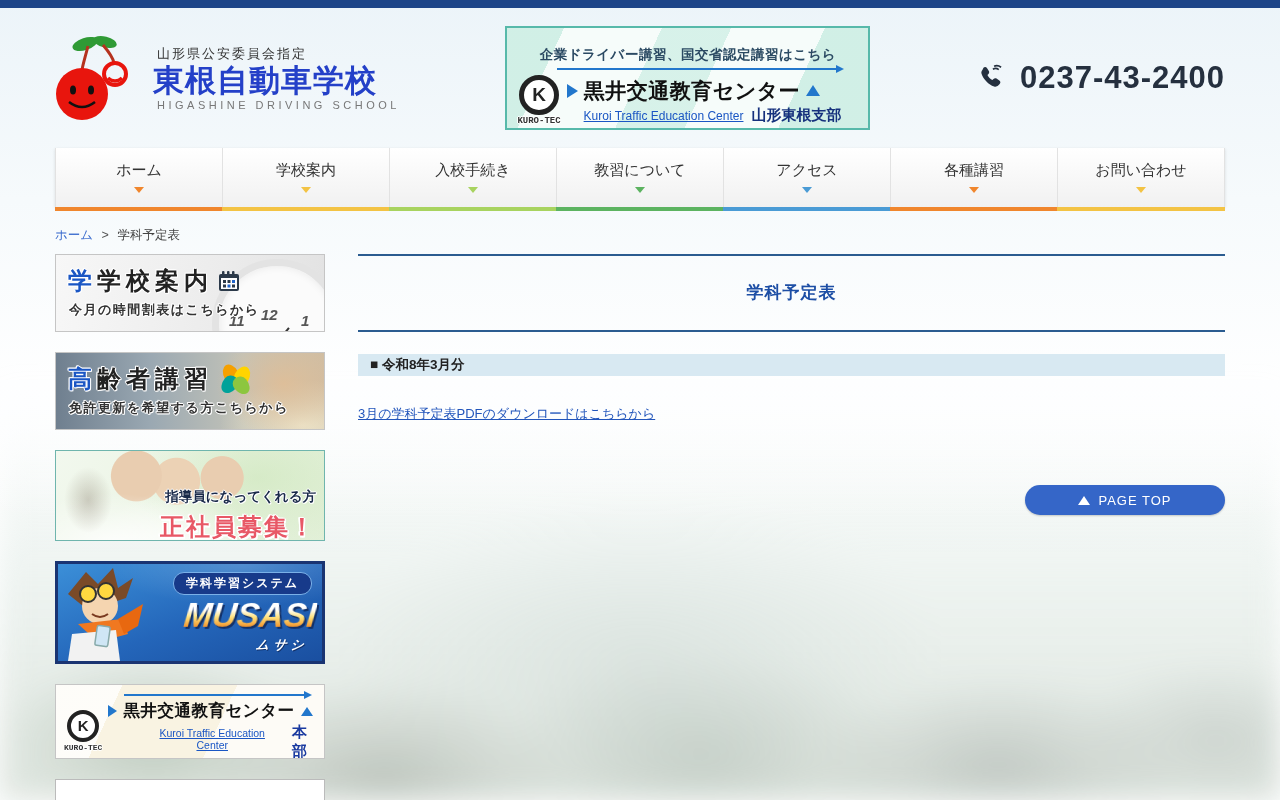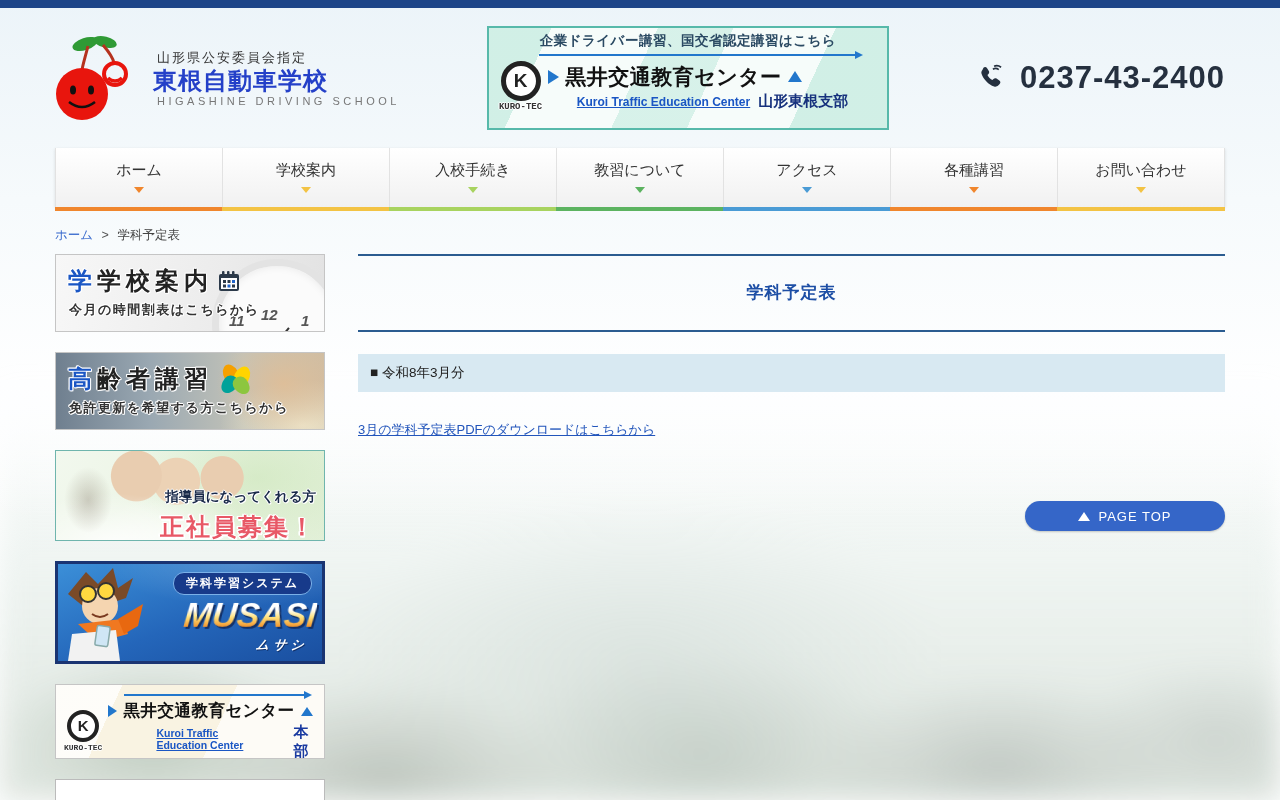--- a/index.html
+++ b/index.html
@@ -26,40 +26,40 @@
     background:linear-gradient(180deg,#fdfeff 0%, rgba(253,254,255,0) 100%); }
 
   .top-strip { height:8px; background:#1d4588; position:relative; z-index:5; }
 
   .wrap { width:1170px; margin:0 auto; position:relative; z-index:5; }
 
   
   .header { display:flex; align-items:center; justify-content:space-between; height:140px; }
   .logo { display:flex; align-items:center; gap:24px; cursor:pointer; }
   .logo-txt .cert { font-size:13px; color:#333; letter-spacing:2px; padding-left:4px; }
-  .logo-txt .name { font-size:24px; font-weight:bold; color:#2440c8; letter-spacing:1px; line-height:1.15; }
+  .logo-txt .name { font-size:31px; font-weight:bold; color:#2440c8; letter-spacing:1px; line-height:1.15; }
   .logo-txt .en   { font-size:11px; color:#777; letter-spacing:3.5px; padding-left:4px; }
 
   .ktc-banner {
-    width:402px; height:104px; border:2px solid #57b9aa; position:relative; cursor:pointer;
+    width:365px; height:104px; border:2px solid #57b9aa; position:relative; cursor:pointer;
     background:
       linear-gradient(115deg, rgba(205,238,228,.9) 0 14%, transparent 14% 38%, rgba(205,238,228,.75) 38% 55%, transparent 55% 78%, rgba(205,238,228,.9) 78%),
       #f6fcfa;
-    padding:4px 10px 4px;
+    padding:18px 10px 4px;
   }
   .ktc-top { text-align:center; font-size:13.5px; font-weight:bold; color:#2b4a63; letter-spacing:.5px; }
   .ktc-arrow { position:relative; height:8px; margin:1px 14px 2px 40px; }
   .ktc-arrow::before { content:""; position:absolute; left:0; right:6px; top:3px; height:2px; background:#2277cc; }
   .ktc-arrow::after  { content:""; position:absolute; right:0; top:0; border-left:8px solid #2277cc; border-top:4px solid transparent; border-bottom:4px solid transparent; }
   .ktc-main { display:flex; align-items:center; gap:6px; }
   .ktc-body { flex:1; }
   .ktc-row1 { display:flex; align-items:center; gap:6px; }
   .ktc-title { font-size:21px; font-weight:900; color:#111; letter-spacing:.5px; }
   .ktc-row2 { display:flex; align-items:baseline; justify-content:center; gap:8px; margin-top:1px; }
-  .ktc-link { font-size:12px; font-weight:bold; color:#1a56c4; text-decoration:underline; }
+  .ktc-link { font-size:12px; font-weight:normal; color:#1a56c4; text-decoration:underline;text-align:center; }
   .ktc-branch { font-size:15px; font-weight:900; color:#16317d; }
   .tri-r { width:0; height:0; border-left:11px solid #2277cc; border-top:7px solid transparent; border-bottom:7px solid transparent; }
   .tri-u { width:0; height:0; border-bottom:11px solid #2277cc; border-left:7px solid transparent; border-right:7px solid transparent; }
   .ktec-logo { display:flex; flex-direction:column; align-items:center; }
   .ktec-ring { width:40px; height:40px; border-radius:50%; border:5px solid #222; display:flex; align-items:center; justify-content:center; background:#fff; }
   .ktec-ring span { font-size:19px; font-weight:900; color:#222; }
   .ktec-name { font-size:9px; font-weight:900; color:#333; letter-spacing:0; margin-top:1px;
     text-shadow:1px 0 #fff,-1px 0 #fff,0 1px #fff,0 -1px #fff;font-family:Liberation Mono, monospace; }
 
   .contact { text-align:center; }
@@ -164,21 +164,21 @@
   .sb5 .ktc-branch { font-size:15px; color:#1a3aa0; }
   .sb5 .tri-r { border-left-width:9px; border-top-width:6px; border-bottom-width:6px; }
   .sb5 .tri-u { border-bottom-width:9px; border-left-width:6px; border-right-width:6px; }
   .sb5 .ktc-row2 { justify-content:flex-start; padding-left:48px; gap:24px; }
 
   .sb6 { height:22px; margin-bottom:0; background:#fff; border-color:#bbb; }
 
   
   .title-block { border-top:2px solid #2b5c90; border-bottom:2px solid #2b5c90; padding:25px 0 26px; text-align:center; }
   .page-title { font-size:17px; font-weight:bold; color:#1d4ea5; letter-spacing:1px; }
-  .section-bar { margin-top:22px; background:#d8e9f2; padding:10px 12px; font-size:13.5px; font-weight:normal; color:#222; }
+  .section-bar { margin-top:22px; background:#d8e9f2; padding:2px 12px; font-size:13.5px; font-weight:bold; color:#222; }
   .pdf-link { display:inline-block; margin-top:29px; font-size:13px; color:#2255bb; text-decoration:underline; cursor:pointer; }
   .pagetop-row { display:flex; justify-content:flex-end; margin-top:62px; }
   .pagetop { width:200px; height:30px; border-radius:15px; background:#3566c8; color:#fff; display:flex; align-items:center;
     justify-content:center; gap:8px; font-size:13px; letter-spacing:1px; cursor:pointer; box-shadow:0 1px 2px rgba(0,0,0,.2); }
   .pagetop .tri { width:0; height:0; border-bottom:9px solid #fff; border-left:6px solid transparent; border-right:6px solid transparent; }
 </style>
 </head>
 <body>
 
 <div class="bg-photo"></div>

